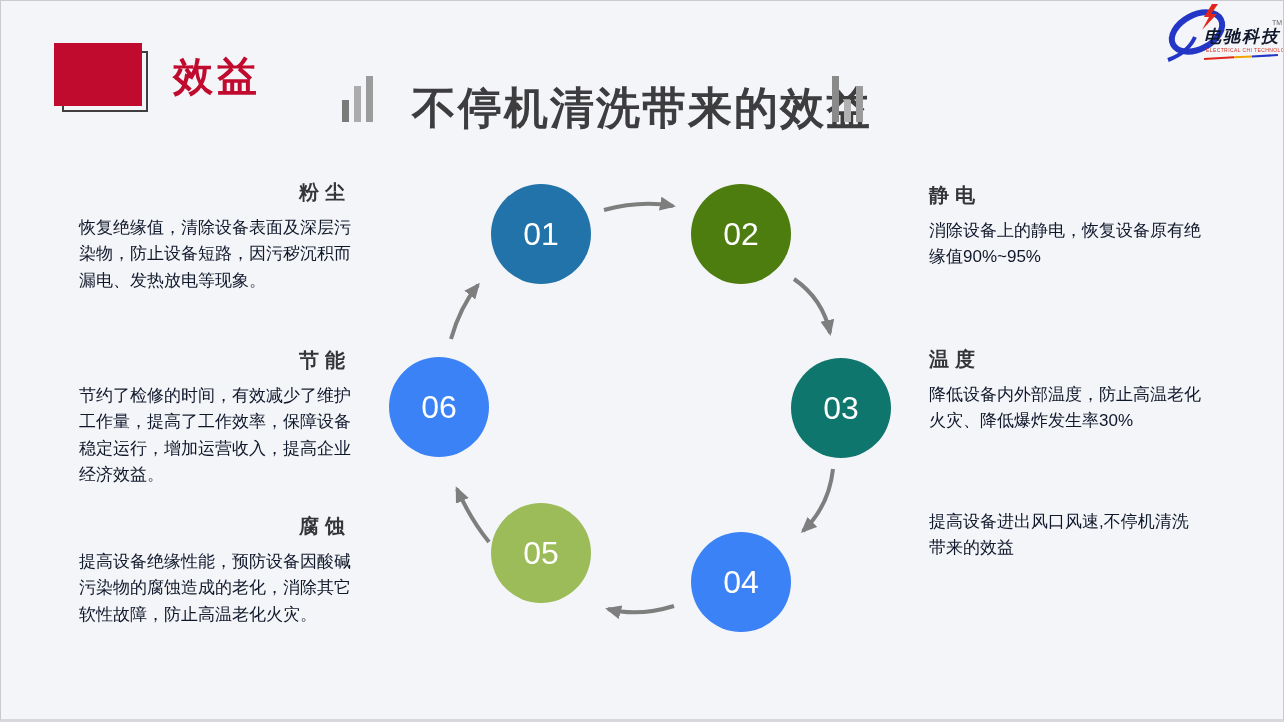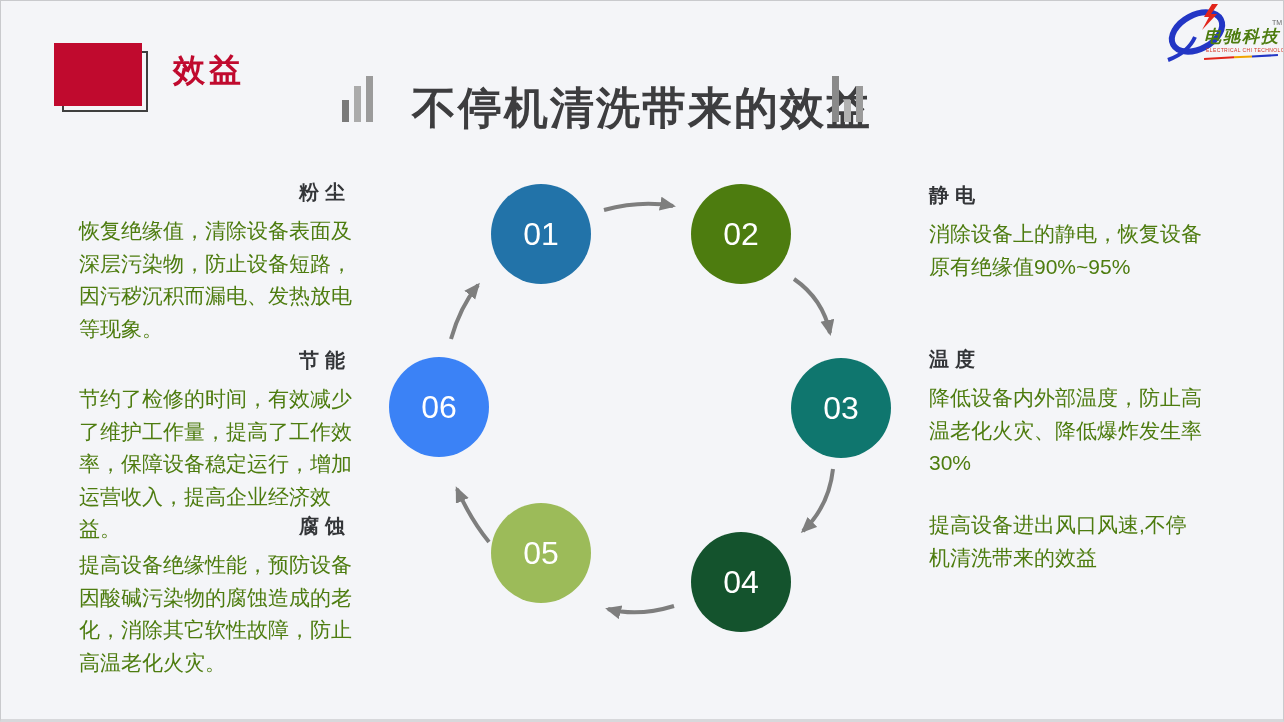--- a/index.html
+++ b/index.html
@@ -6,48 +6,48 @@
   html,body { background:#e9eaec; }
   body { font-family:"Liberation Sans","DejaVu Sans",sans-serif; }
   .slide {
     position:relative; width:1284px; height:722px; overflow:hidden;
     background:#f4f5f8;
     border:1px solid #c9cacd; border-bottom:3px solid #d7d8db;
   }
   
   .red-rect { position:absolute; left:53px; top:42px; width:88px; height:63px; background:#c00a2e; z-index:2; }
   .rect-outline { position:absolute; left:61px; top:50px; width:86px; height:61px; border:2px solid #3f3f3f; z-index:1; background:transparent; }
-  .section-title { position:absolute; left:172px; top:48px; font-size:32px; font-weight:bold; color:#c00a2e; letter-spacing:4px; }
+  .section-title { position:absolute; left:172px; top:48px; font-size:40px; font-weight:bold; color:#c00a2e; letter-spacing:4px; }
   
   .main-title { position:absolute; left:0; top:78px; width:100%; text-align:center; font-size:44px; font-weight:800; color:#3d3d3f; letter-spacing:2px; }
   .bars { position:absolute; top:73px; height:48px; display:flex; align-items:flex-end; gap:5px; }
   .bars-left { left:341px; }
   .bars-right { left:831px; }
   .bar { width:7px; }
   
   .logo { position:absolute; left:1163px; top:2px; width:120px; height:62px; }
   .logo svg { position:absolute; left:0; top:0; }
-  .logo-name { position:absolute; left:40px; top:22px; font-size:17px; font-weight:bold; font-style:italic; color:#4d7c0f; letter-spacing:2px; white-space:nowrap; }
+  .logo-name { position:absolute; left:40px; top:22px; font-size:17px; font-weight:bold; font-style:italic; color:#0f172a; letter-spacing:2px; white-space:nowrap; }
   .logo-sub { position:absolute; left:42px; top:44px; font-size:5px; color:#d43324; letter-spacing:.4px; white-space:nowrap; }
   .logo-tm { position:absolute; right:2px; top:16px; font-size:7px; color:#666; }
   .logo-line { position:absolute; left:40px; top:53px; width:74px; height:2px; display:flex; transform:rotate(-3deg); }
   .logo-line span { height:100%; }
   
   .circle { position:absolute; width:100px; height:100px; border-radius:50%; color:#fff; font-size:32px; font-weight:normal; display:flex; align-items:center; justify-content:center; z-index:3; }
   .c1 { left:490px; top:183px; background:#2273a9; }
   .c2 { left:690px; top:183px; background:#4d7c0f; }
   .c3 { left:790px; top:357px; background:#0f766e; }
-  .c4 { left:690px; top:531px; background:#14532d; }
+  .c4 { left:690px; top:531px; background:#3b82f6; }
   .c5 { left:490px; top:502px; background:#9cbb59; }
   .c6 { left:388px; top:356px; background:#3b82f6; }
   .arrows { position:absolute; left:0; top:0; width:1284px; height:722px; z-index:2; pointer-events:none; }
   
   .benefit { position:absolute; }
   .benefit h3 { font-size:20px; font-weight:bold; color:#333538; letter-spacing:6px; margin-bottom:9px; }
-  .benefit p { font-size:21px; line-height:1.55; color:#4d7c0f; }
+  .benefit p { font-size:17px; line-height:1.55; color:#0f172a; }
   .b-left { left:78px; width:274px; }
   .b-left h3 { text-align:right; padding-right:2px; }
   .b-right { left:928px; width:276px; }
   .bl1 { top:178px; } .bl2 { top:346px; } .bl3 { top:512px; }
   .br1 { top:181px; } .br2 { top:345px; } .br3 { top:508px; }
 </style>
 </head>
 <body>
 
 <div class="slide">

